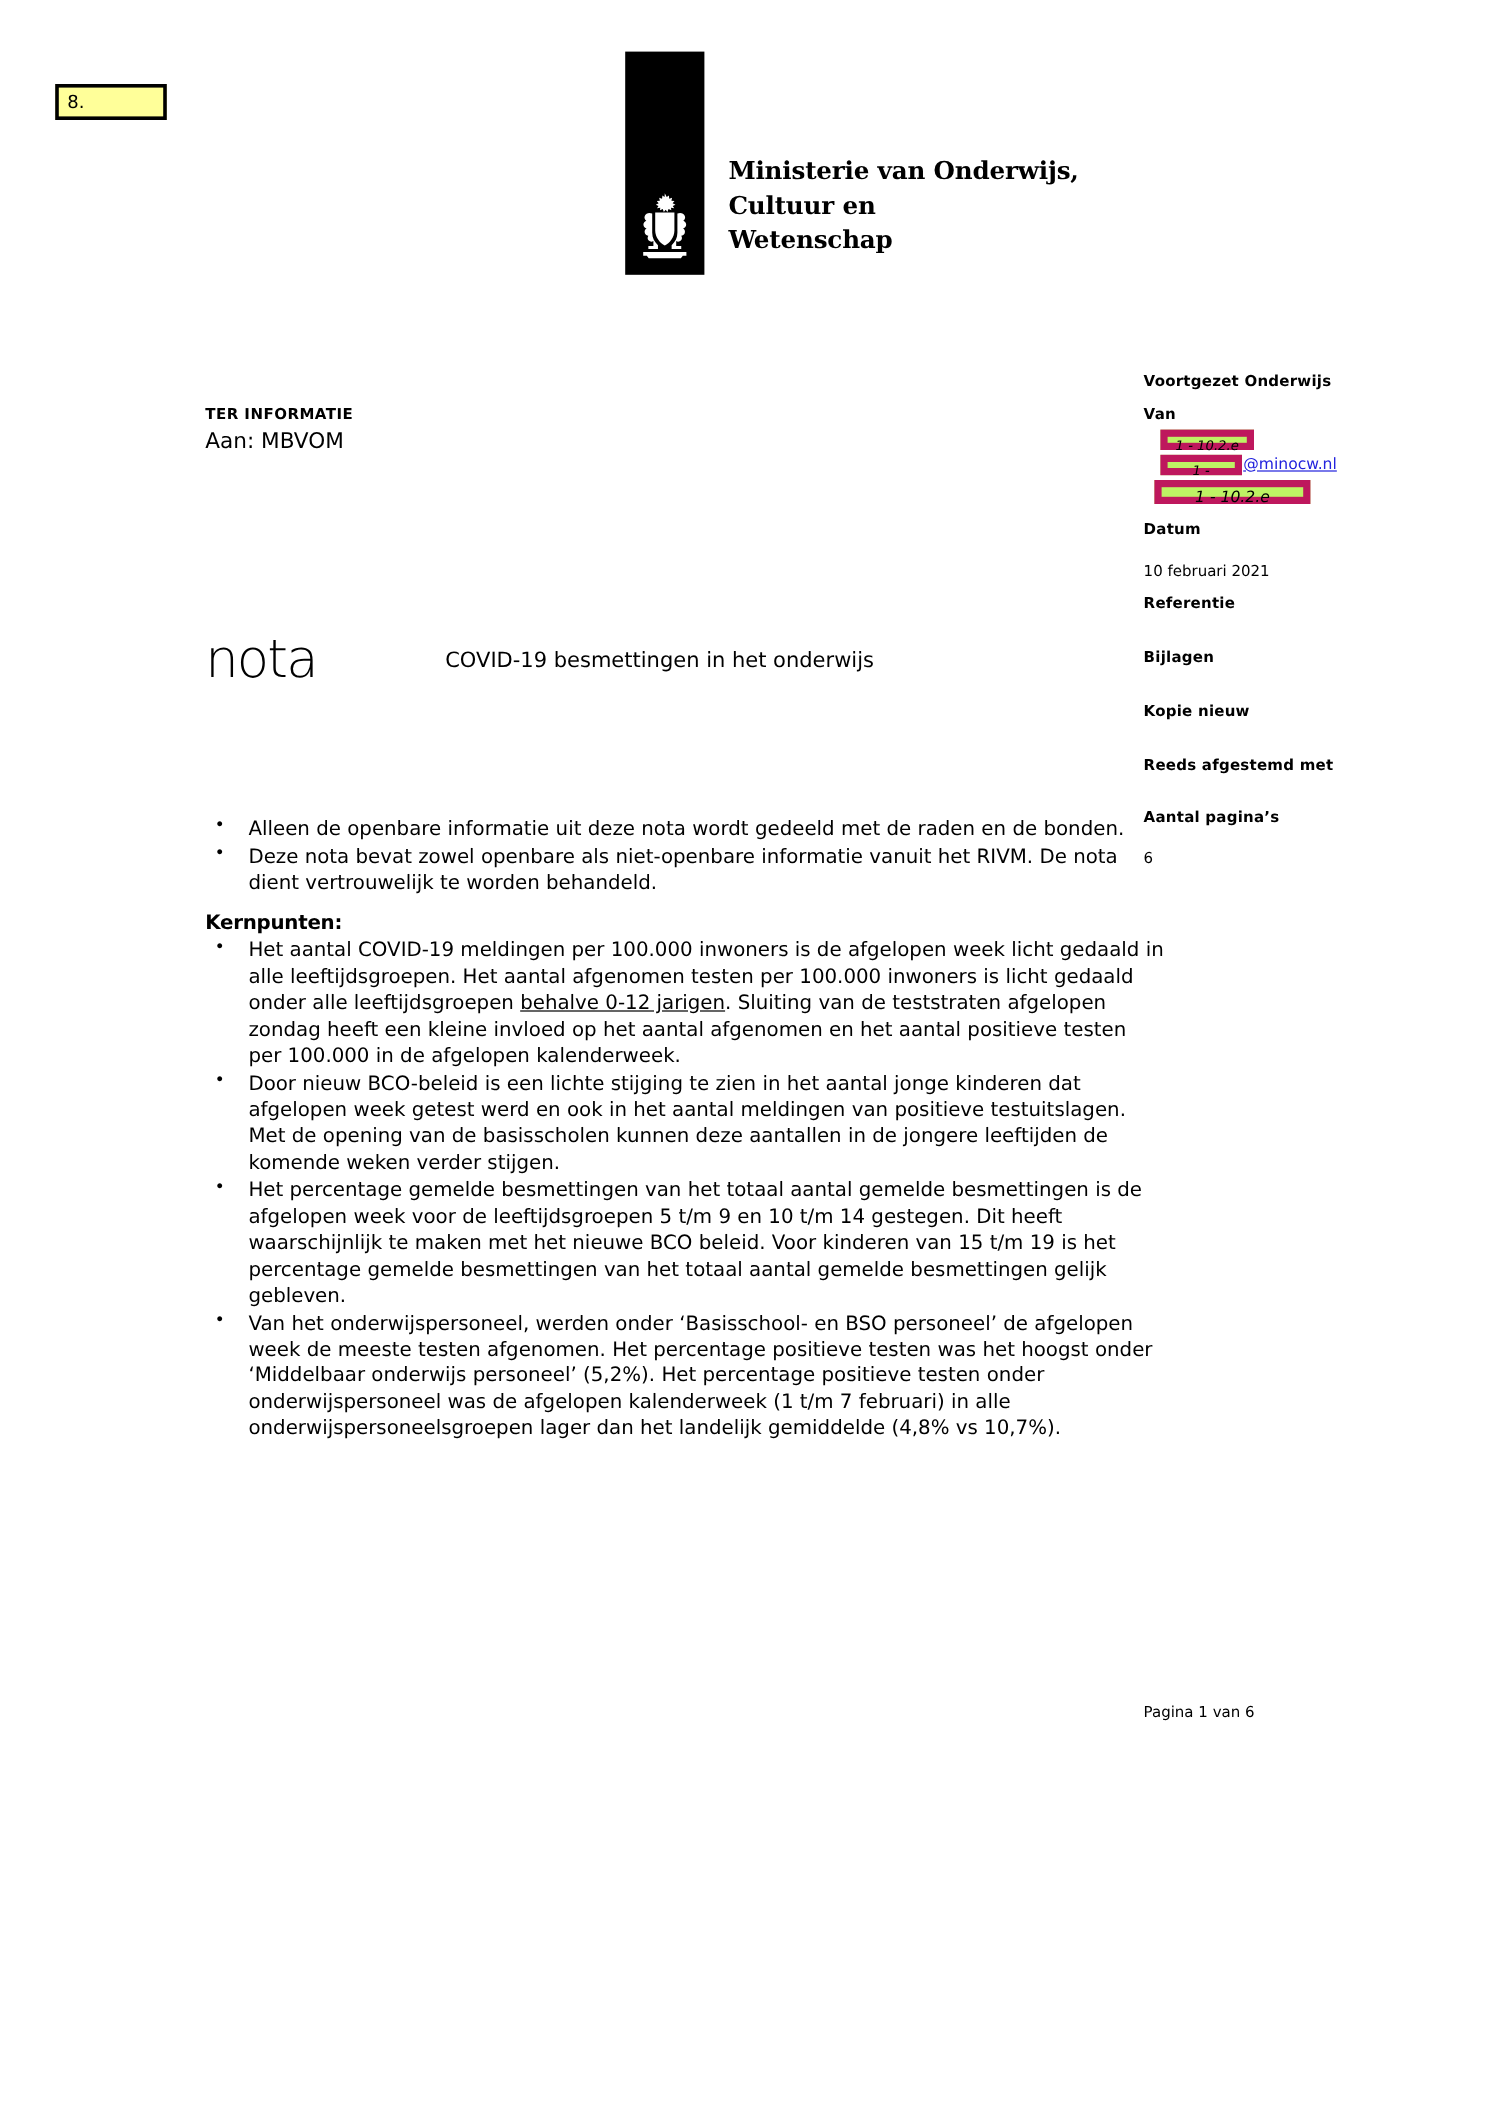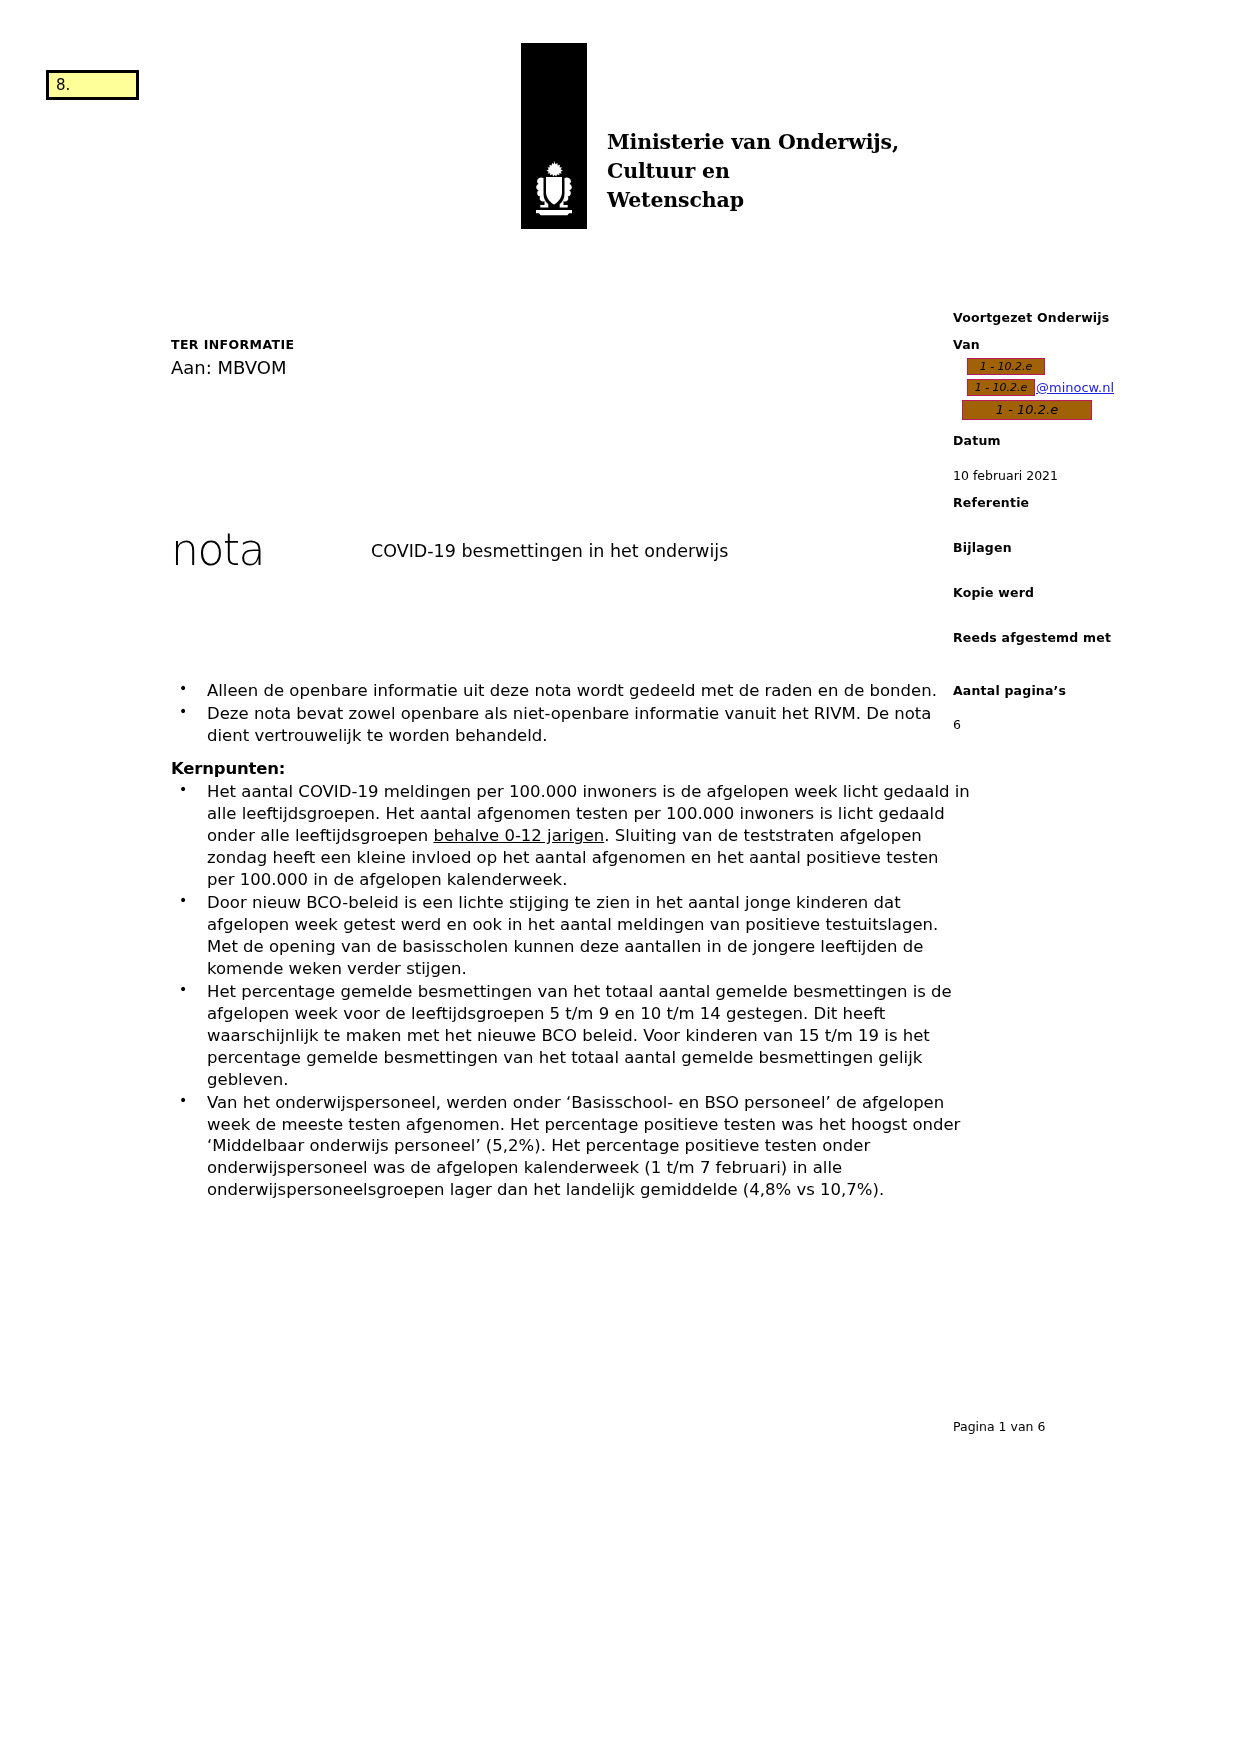--- a/index.html
+++ b/index.html
@@ -132,30 +132,30 @@
     letter-spacing: 0.2px;
     font-size: 12.5px;
   }
   .meta-right .field-value {
     font-size: 12.5px;
     font-weight: normal;
     margin-top: 18px;
   }
   .meta-right .field.tight { margin-bottom: 10px; }
   .meta-right .field.gap   { margin-bottom: 28px; }
-  .meta-right .field.gap2  { margin-bottom: 36px; }
+  .meta-right .field.gap2  { margin-bottom: 26px; }
 
   .redact-line {
     margin-top: 4px;
     display: flex;
     align-items: center;
   }
   .redact {
-    background: #a16207;
-    border: 1px solid #be185d;
+    background: #bef264;
+    border: 6px solid #be185d;
     box-sizing: border-box;
     color: #000000;
     font-style: italic;
     font-size: 11px;
     text-align: center;
     display: inline-block;
     line-height: 15px;
     height: 17px;
     padding: 0 4px;
   }
@@ -284,21 +284,21 @@
     <div class="field-label">Referentie</div>
     <div class="field-value"></div>
   </div>
 
   <div class="field gap">
     <div class="field-label">Bijlagen</div>
     <div class="field-value"></div>
   </div>
 
   <div class="field gap">
-    <div class="field-label">Kopie werd</div>
+    <div class="field-label">Kopie nieuw</div>
     <div class="field-value"></div>
   </div>
 
   <div class="field gap2">
     <div class="field-label">Reeds afgestemd met</div>
     <div class="field-value"></div>
   </div>
 
   <div class="field">
     <div class="field-label">Aantal pagina’s</div>

